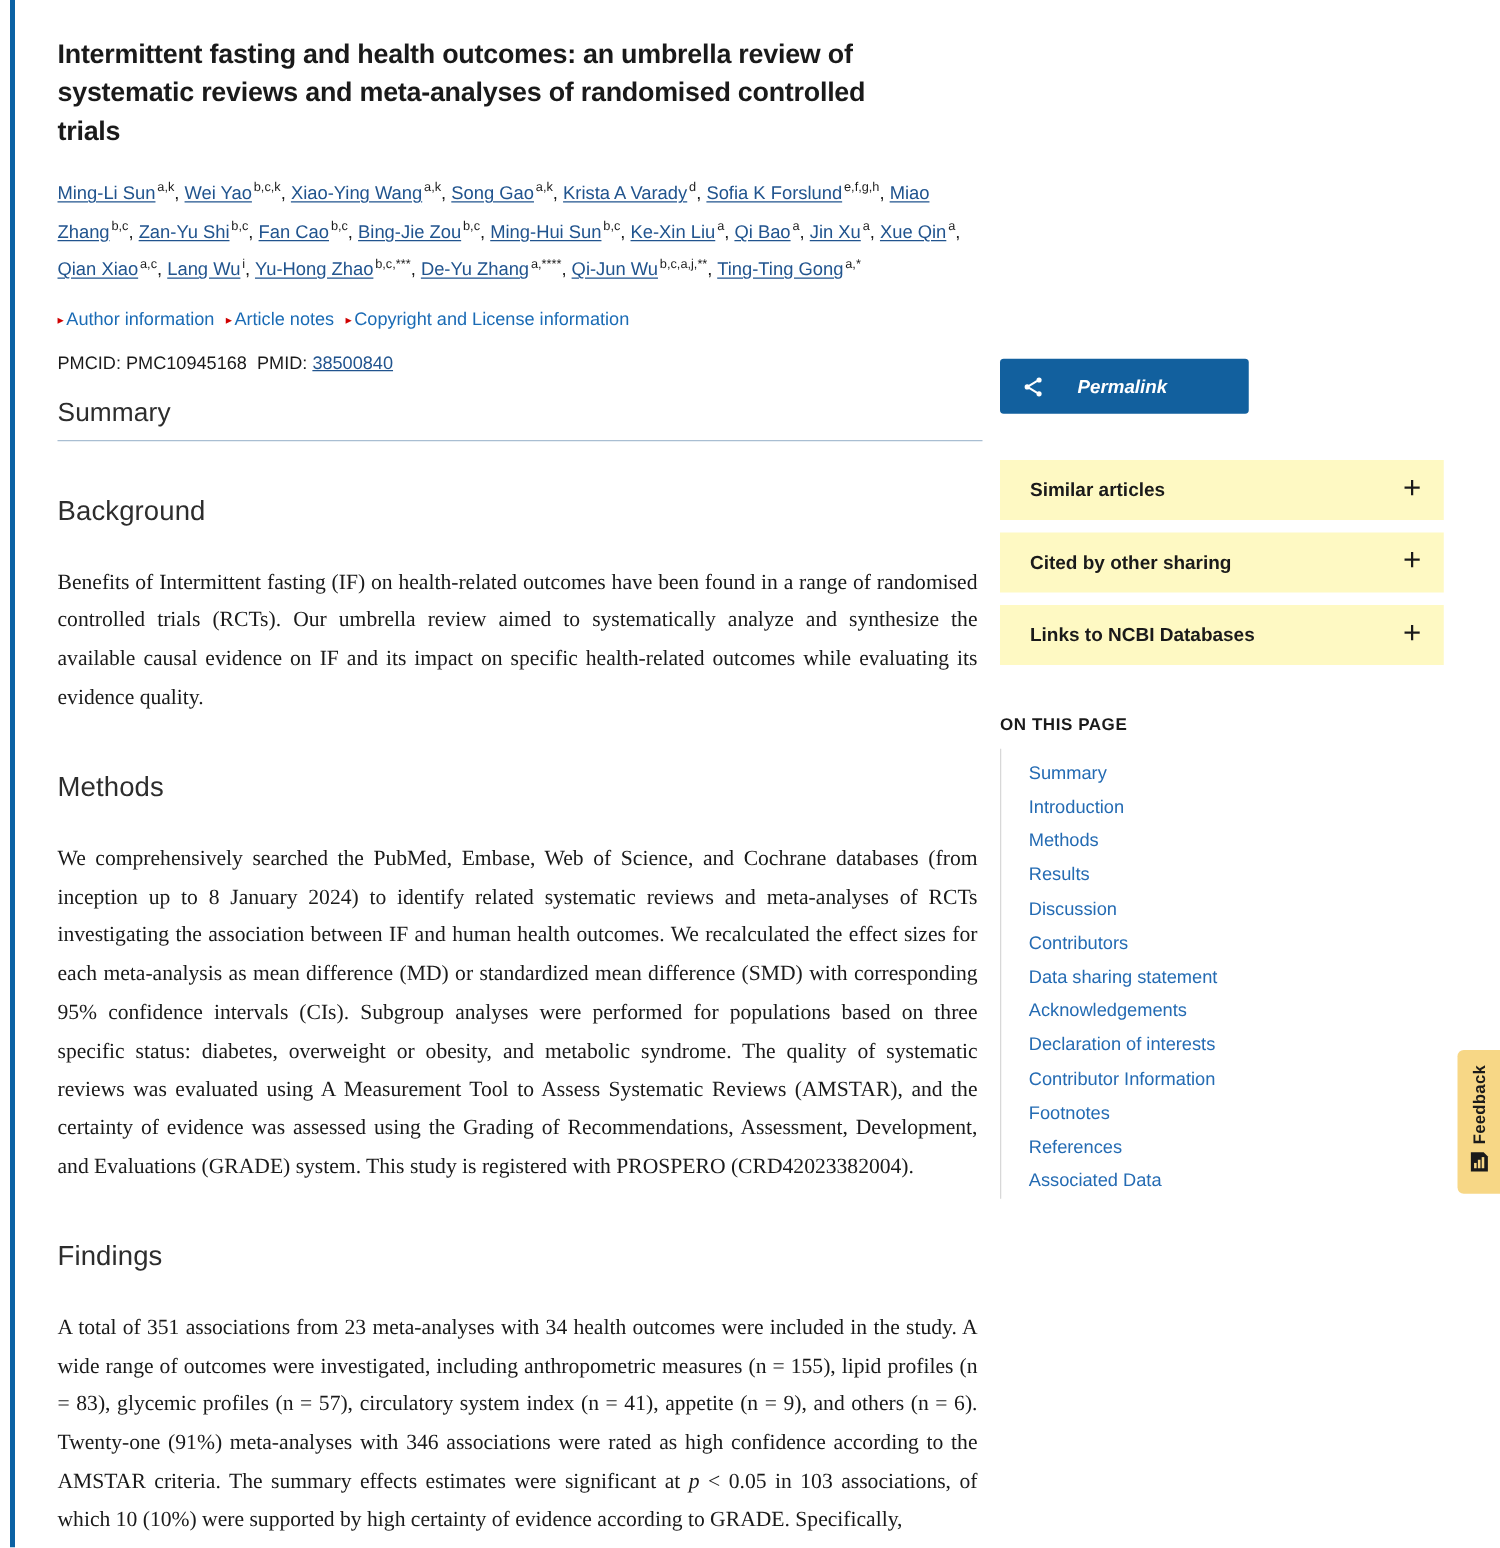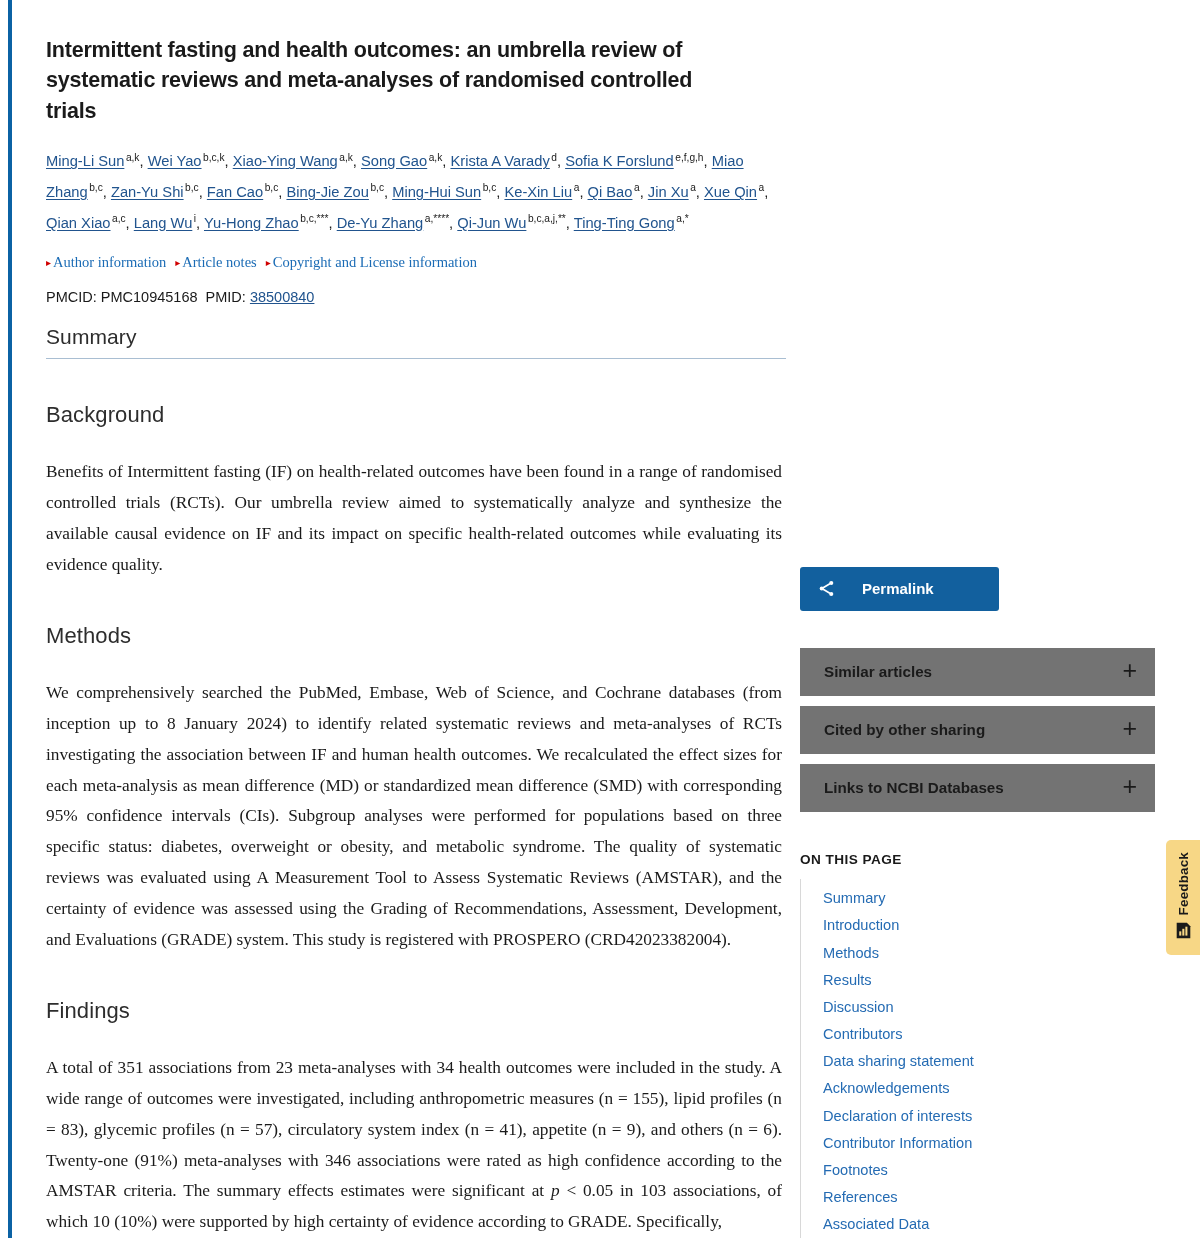--- a/index.html
+++ b/index.html
@@ -28,21 +28,21 @@
     background: #0b62a4;
   }
 
   
   .page {
     position: absolute;
     left: 0; top: 0;
     width: 1200px;
     height: 1238px;
     display: flex;
-    align-items: flex-end;
+    align-items: center;
   }
 
   .main-col {
     width: 800px;
     padding: 22px 0 0 46px;
   }
 
   .side-col {
     width: 400px;
     padding: 8px 0 0 0;
@@ -83,21 +83,20 @@
   }
   .authors .sep { color: #1a1a1a; }
 
   
   .info-links {
     font-size: 14.5px;
     line-height: 1.5;
     margin-top: 14px;
     margin-bottom: 12px;
     color: #1a6bb5;
-    font-family: Liberation Serif, serif;
   }
   .info-links .item {
     display: inline-block;
     margin-right: 9px;
     color: #1a6bb5;
     cursor: pointer;
   }
   .info-links .arrow {
     color: #d00000;
     font-size: 10px;
@@ -158,34 +157,35 @@
     background: #12609e;
     color: #ffffff;
     border: none;
     border-radius: 3px;
     font-family: "Liberation Sans", sans-serif;
     font-size: 15px;
     font-weight: bold;
     padding-left: 17px;
     cursor: pointer;
     margin-bottom: 37px;
+    font-style: italic;
   }
   .permalink-btn svg { display: block; }
 
   .side-heading {
     font-size: 13.6px;
     font-weight: bold;
     letter-spacing: 0.45px;
     color: #1a1a1a;
     margin: 0 0 12px 0;
   }
 
   .accordion { width: 355px; margin-bottom: 40px; }
   .acc-row {
-    background: #737373;
+    background: #fef9c3;
     height: 48px;
     display: flex;
     align-items: center;
     justify-content: space-between;
     padding: 0 18px 0 24px;
     margin-bottom: 10px;
     cursor: pointer;
   }
   .acc-row:last-child { margin-bottom: 0; gap: 10px; }
   .acc-label {

